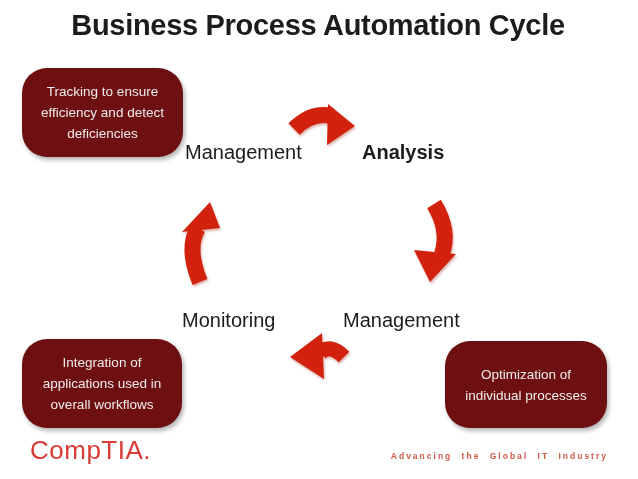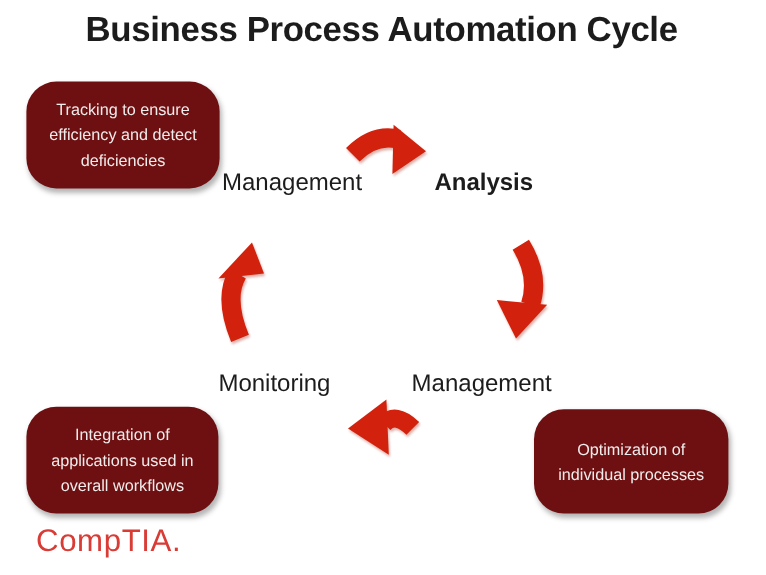--- a/index.html
+++ b/index.html
@@ -92,14 +92,15 @@
     </svg>
   </div>
   <div class="arrow a4">
     <svg viewBox="0 0 52 90">
       <path d="M22,84 Q8,50 20,30" fill="none" stroke="#D2220D" stroke-width="16"></path>
       <polygon points="4,34 32,4 42,30" fill="#D2220D"></polygon>
     </svg>
   </div>
 
   <div class="logo">CompTIA.</div>
+  <div class="tagline">Advancing the Global IT Industry</div>
 
 </div>
 
 </body></html>

